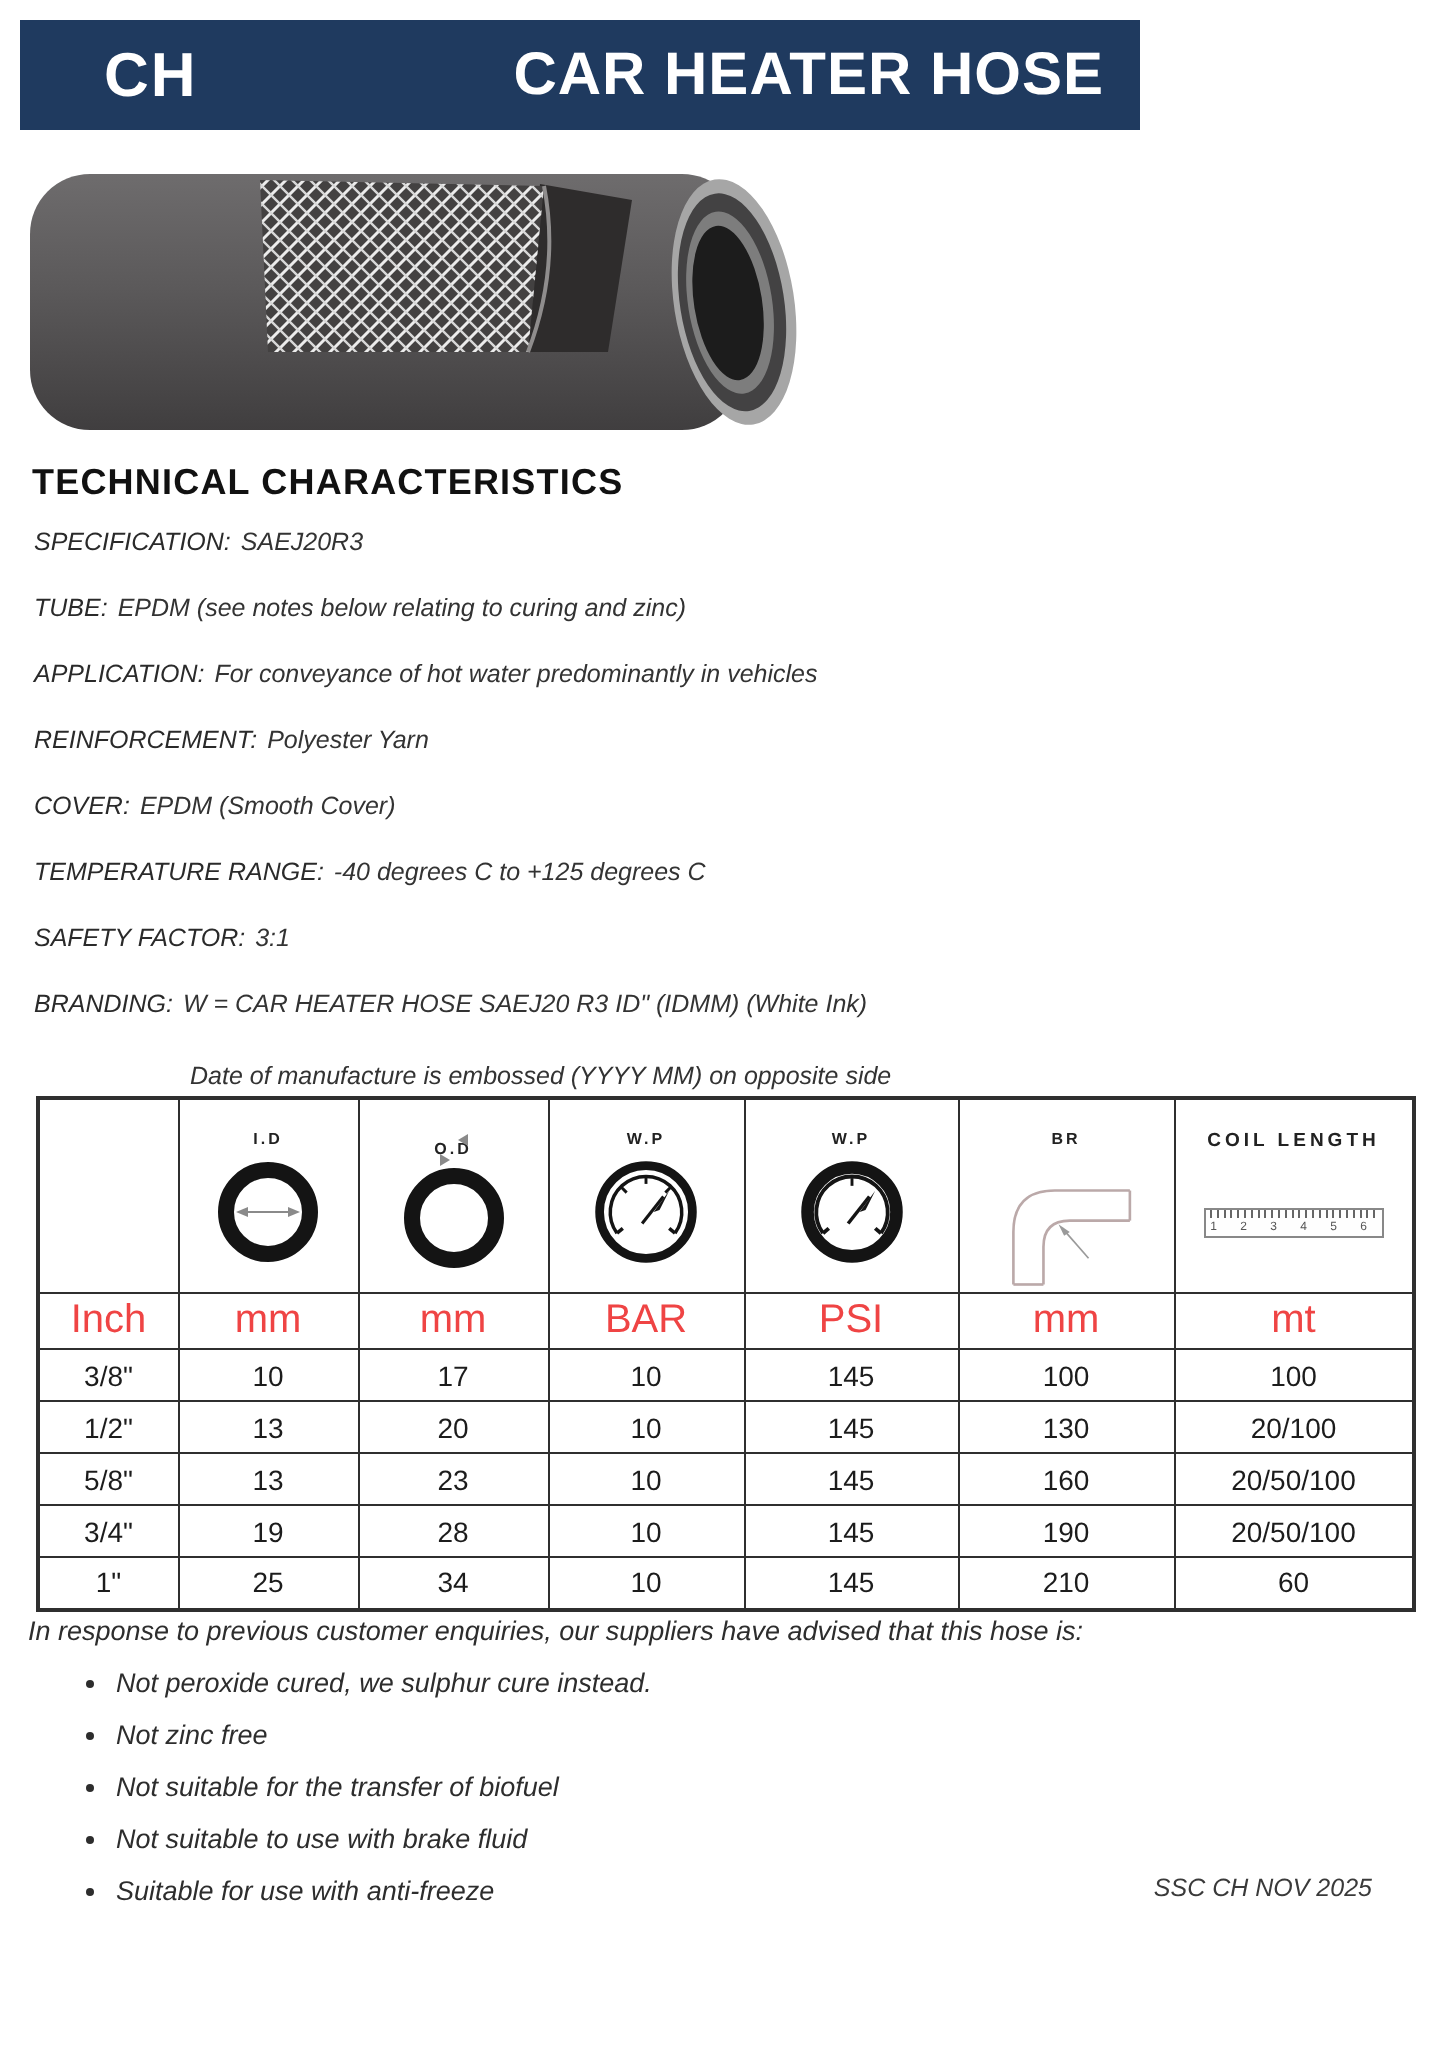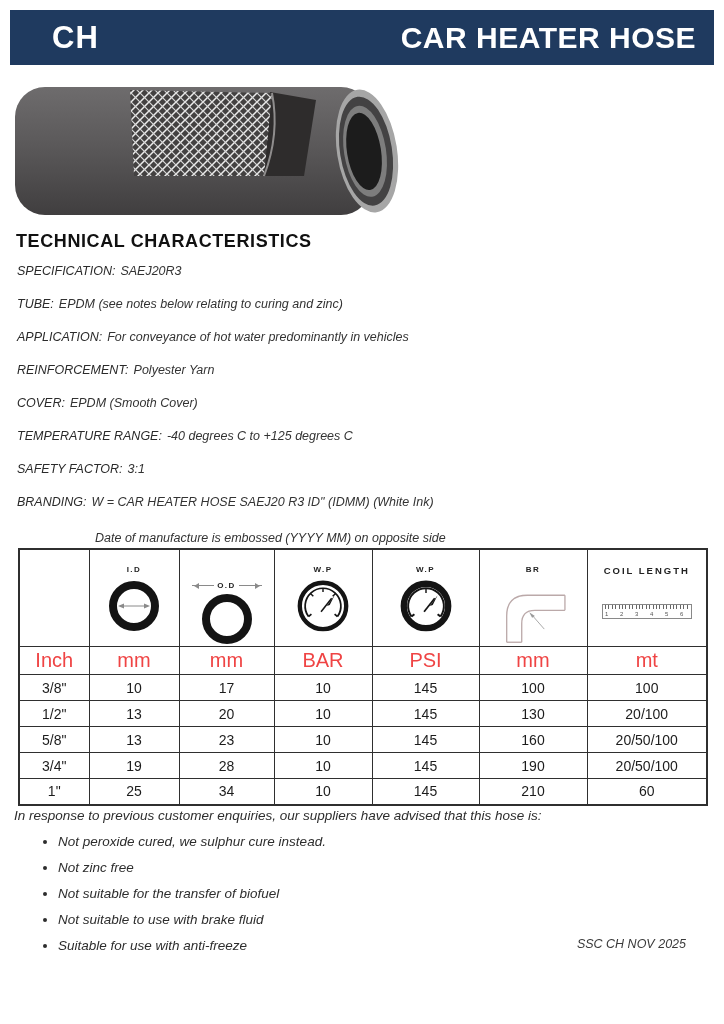--- a/index.html
+++ b/index.html
@@ -3,21 +3,21 @@
 <meta charset="utf-8">
 <style>
   * { margin:0; padding:0; box-sizing:border-box; }
   body { background:#e8e8e8; font-family:"Liberation Sans", sans-serif; }
   .page {
     position:relative; width:724px; height:1024px; background:#ffffff;
     margin:0 auto; overflow:hidden; color:#2d2d2d;
   }
   
   .header-bar {
-    position:absolute; left:10px; top:10px; width:704px; height:55px;
+    position:absolute; left:10px; top:10px; width:560px; height:55px;
     background:#1F3A5F; display:flex; align-items:center;
     justify-content:space-between; padding:0 18px 0 42px;
   }
   .header-code  { color:#fff; font-size:31px; font-weight:bold; letter-spacing:1px; }
   .header-title { color:#fff; font-size:30px; font-weight:bold; letter-spacing:0.5px; }
   
   .hose-fig { position:absolute; left:14px; top:84px; }
   
   .section-title {
     position:absolute; left:16px; top:231px; font-size:18px; font-weight:bold;
@@ -31,21 +31,21 @@
   
   table.spec-table {
     position:absolute; left:18px; top:548px; width:688px;
     border-collapse:collapse; border:2px solid #2F2F2F; table-layout:fixed;
   }
   table.spec-table td { border:1.5px solid #2F2F2F; text-align:center; vertical-align:middle; }
   tr.icon-row td { height:84px; vertical-align:top; padding-top:15px; }
   .icon-label { font-size:8px; letter-spacing:1.5px; color:#222; margin-bottom:2px; font-weight:bold; }
   .coil-label { font-size:9.5px; letter-spacing:2px; }
   .icon-wrap { display:flex; flex-direction:column; align-items:center; justify-content:flex-start; height:100%; }
-  .arrow-label { display:flex; align-items:center; justify-content:center; width:70px; margin:16px auto 1px auto; }
+  .arrow-label { display:flex; align-items:center; justify-content:center; width:70px; margin:4px auto 1px auto;flex-direction:column; }
   .arrow-label .lbl { font-size:8px; letter-spacing:1.5px; font-weight:bold; color:#222; padding:0 3px; }
   .arr { flex:1; height:0; border-top:1px solid #8a8a8a; position:relative; }
   .arr.left::before  { content:""; position:absolute; left:-1px;  top:-3.5px; border:3px solid transparent; border-right:5px solid #8a8a8a; }
   .arr.right::after  { content:""; position:absolute; right:-1px; top:-3.5px; border:3px solid transparent; border-left:5px solid #8a8a8a; }
   tr.units-row td { height:28px; font-size:20px; color:#ef4444;margin-top:47px; }
   tr.data-row  td { height:26px; font-size:14px; color:#1c1c1c; }
   .gauge .outer { stroke-width:4.5; }
   .gauge-bold .outer { stroke-width:6.5; }
   .ruler { width:90px; height:15px; border:1px solid #888; background:#fefefe; position:relative; margin-top:26px; }
   .ruler-ticks { position:absolute; top:0; left:2px; right:2px; height:4px;

